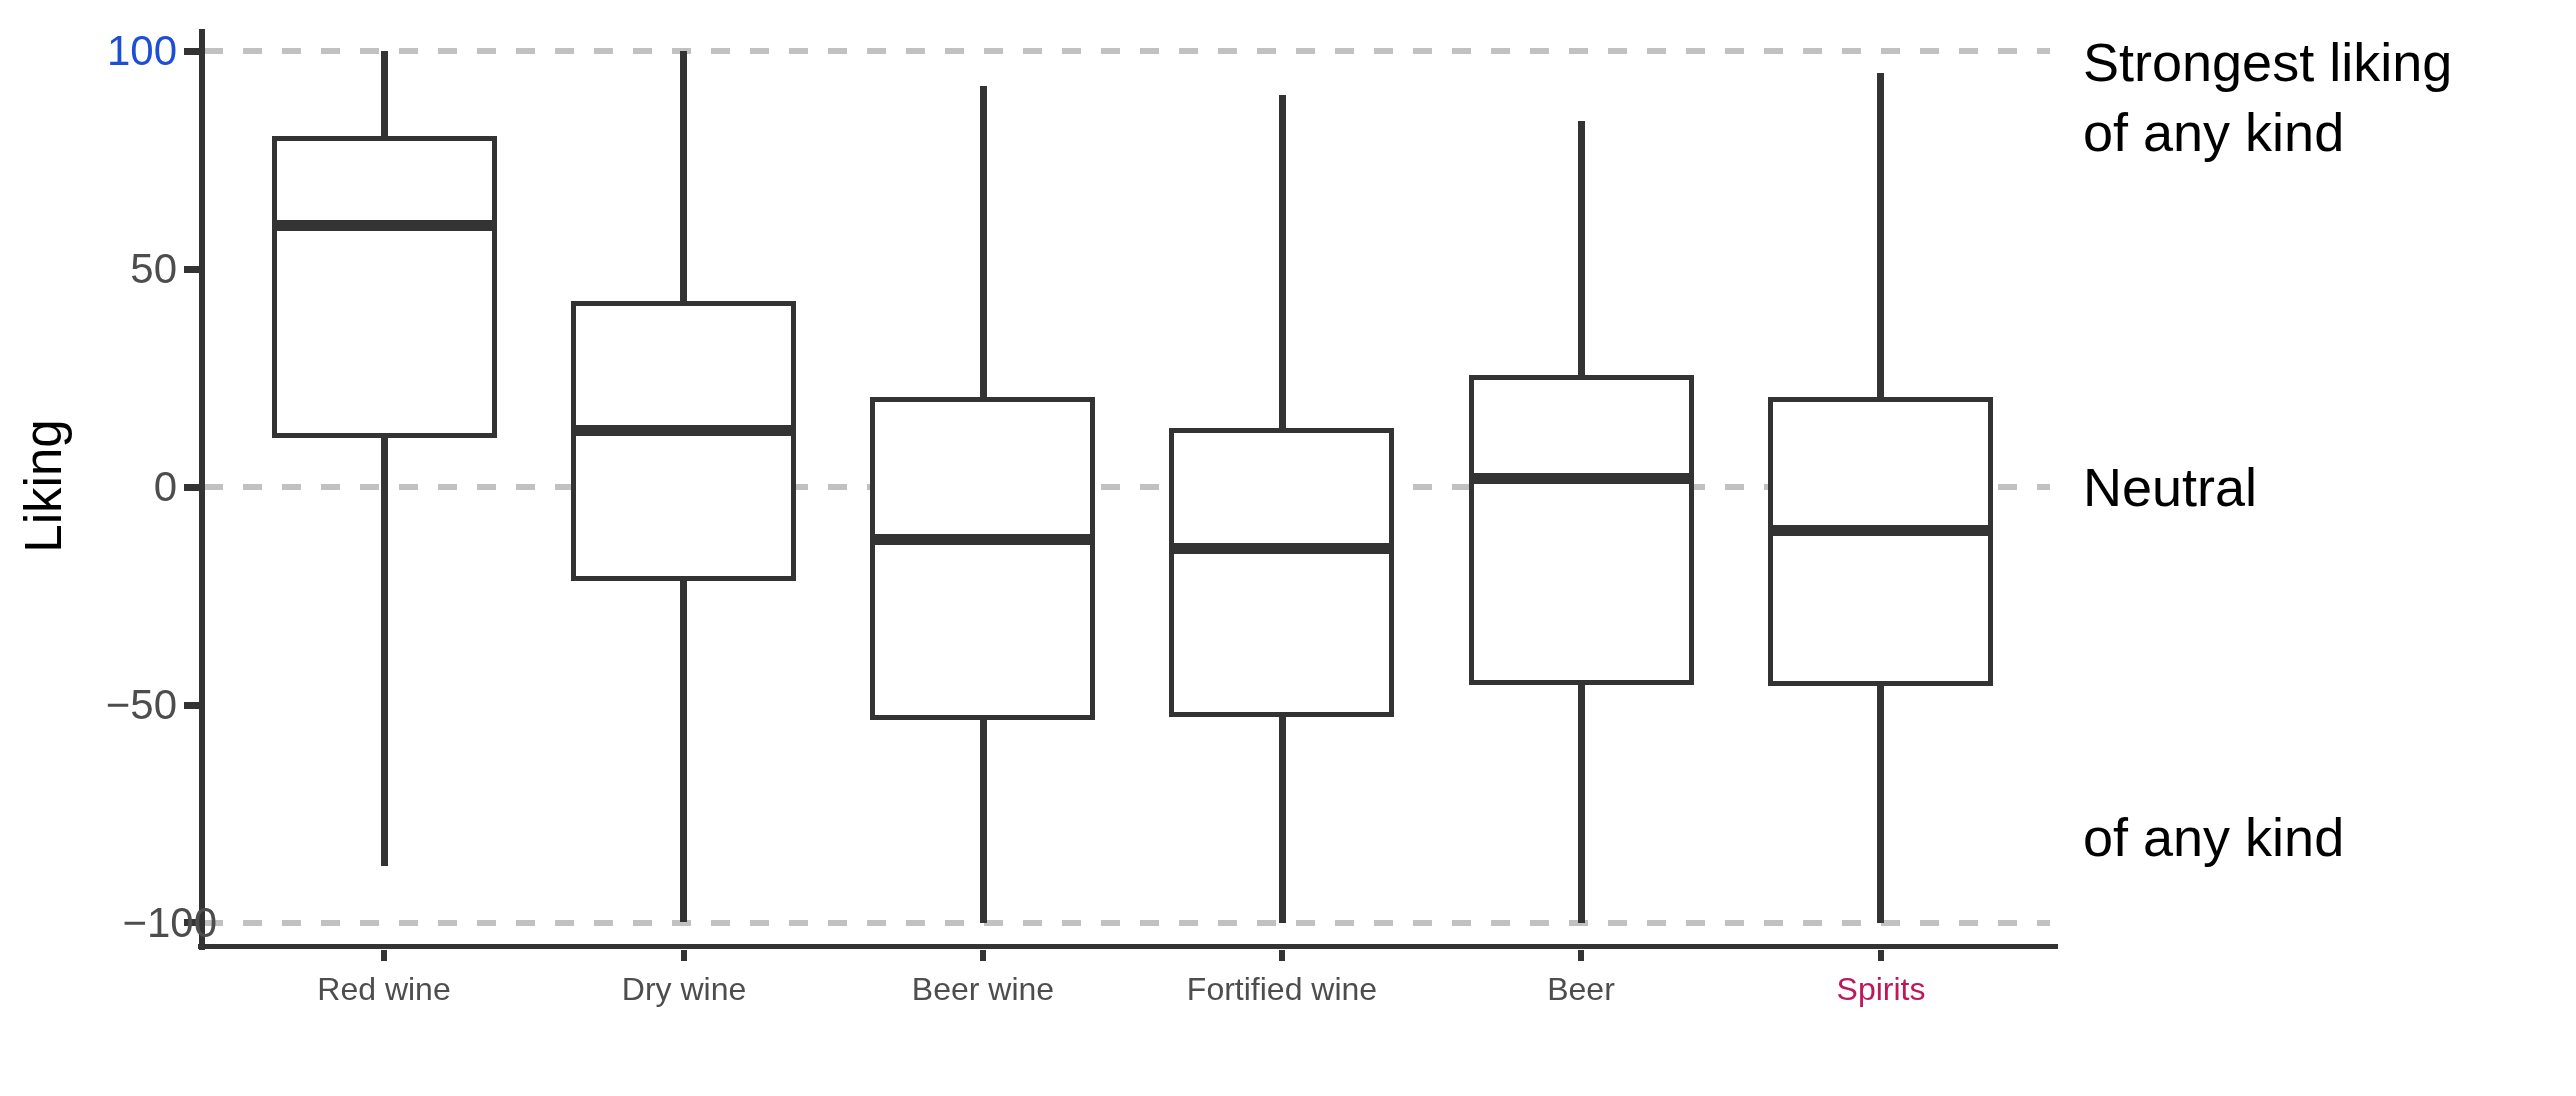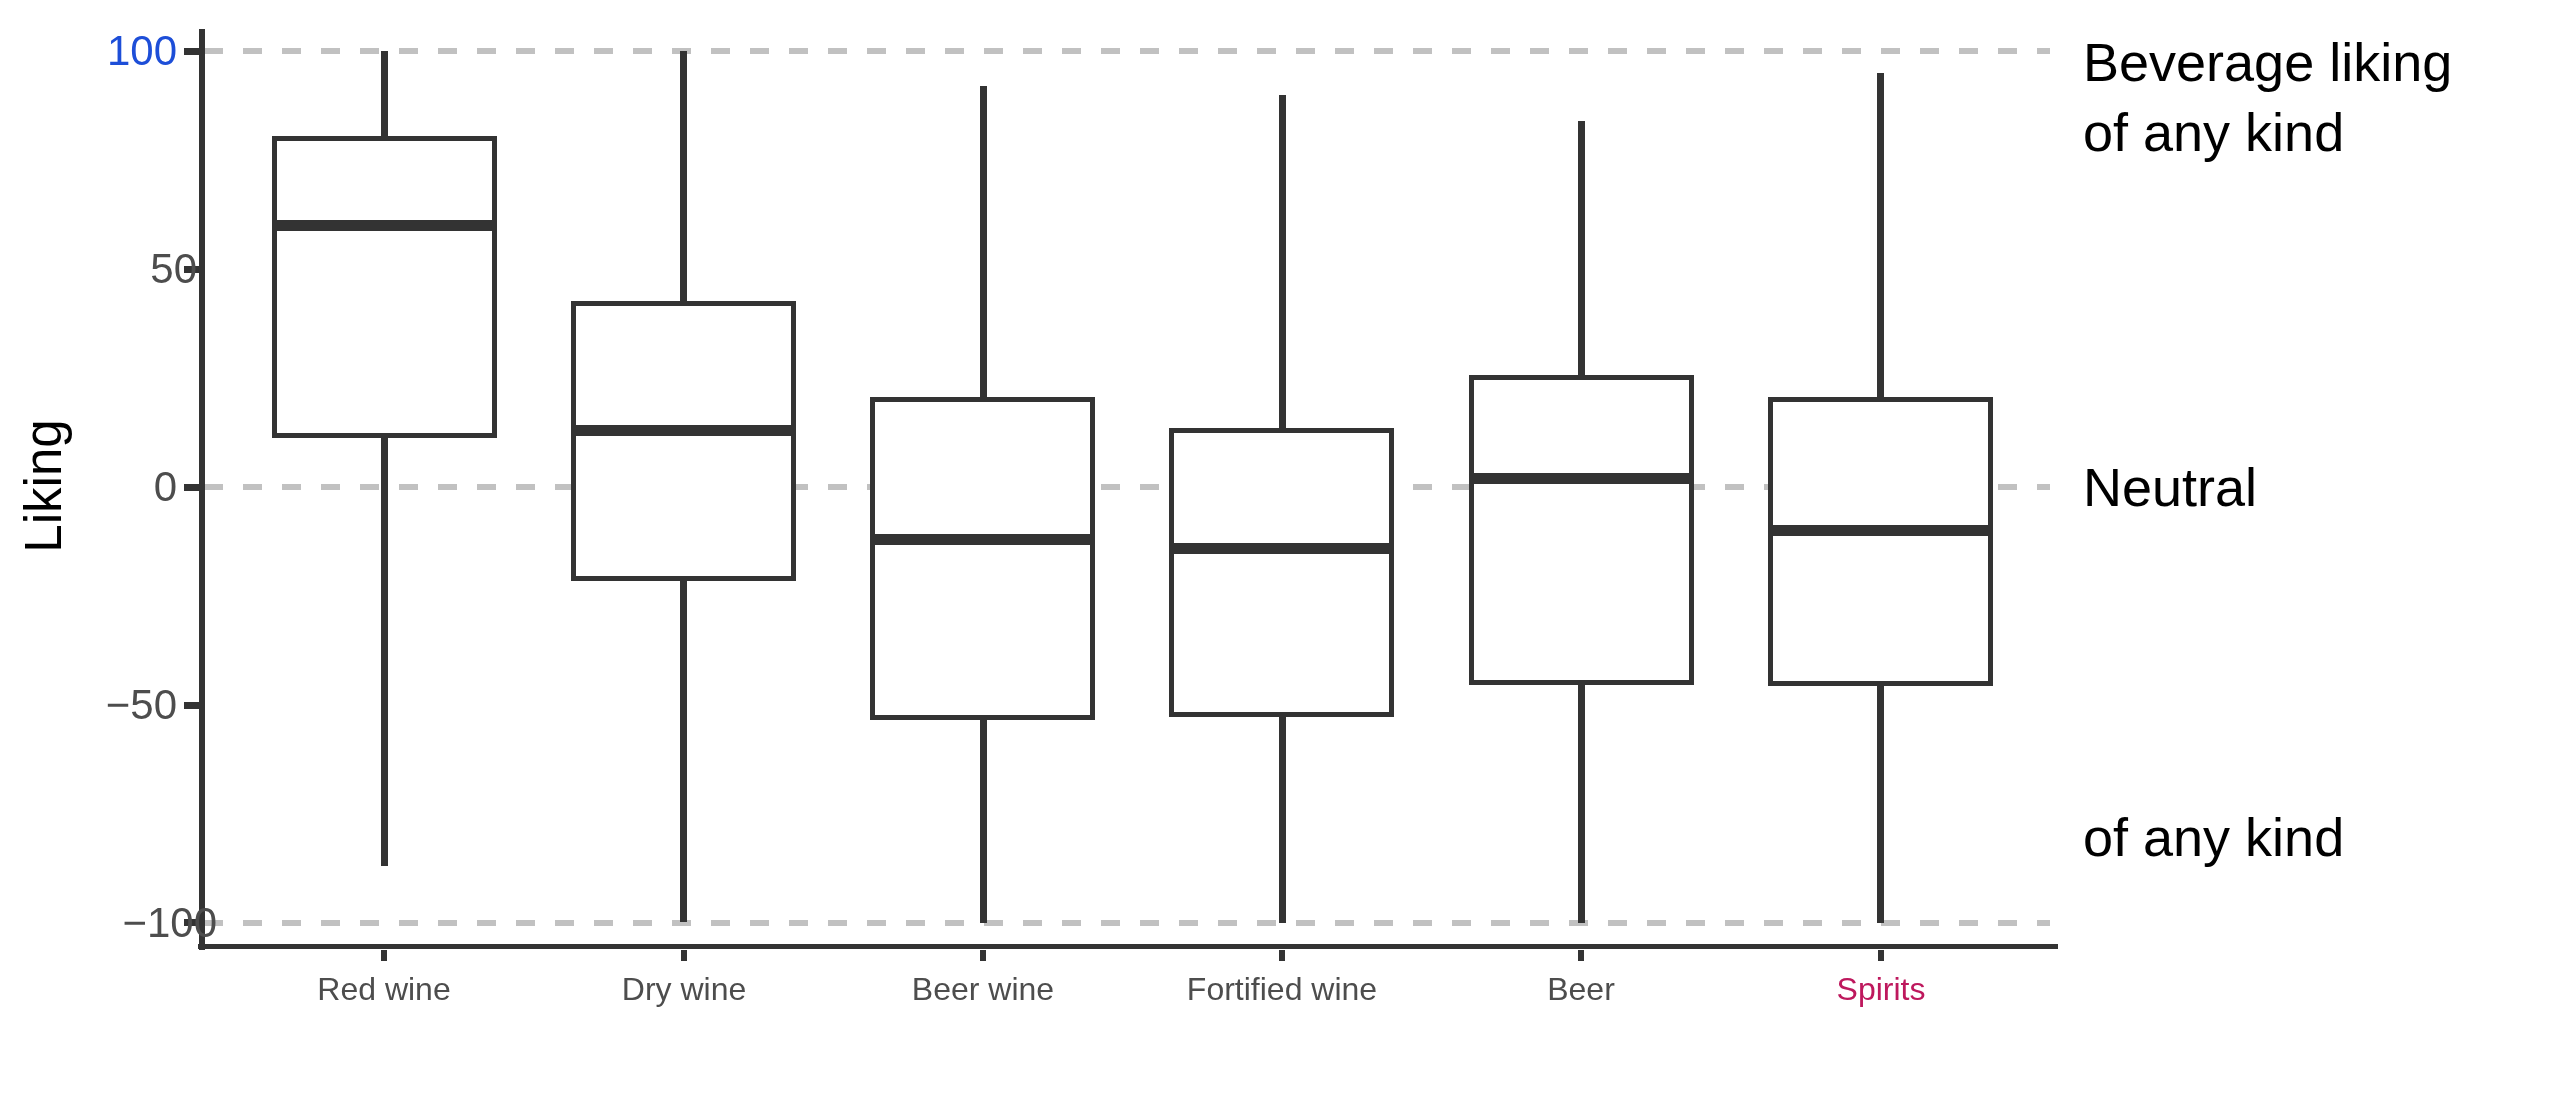--- a/index.html
+++ b/index.html
@@ -69,21 +69,21 @@
   }
 </style>
 </head>
 <body>
 
 <div id="stage">
   <div id="y-title">Liking</div>
   <div id="plot">
       <div class="abs refline" style="left: 204px; top: 48px; width: 1846px; height: 6px; z-index: 1; background: repeating-linear-gradient(to right, rgb(193, 193, 193) 0px, rgb(193, 193, 193) 19px, transparent 19px, transparent 39px);"></div>
       <div class="abs annotation" style="top: 27px;">
-        <div>Beverage liking</div>
+        <div>Strongest liking</div>
         <div>of any kind</div>
       </div>
       <div class="abs refline" style="left: 204px; top: 484px; width: 1846px; height: 6px; z-index: 1; background: repeating-linear-gradient(to right, rgb(193, 193, 193) 0px, rgb(193, 193, 193) 19px, transparent 19px, transparent 39px);"></div>
       <div class="abs annotation" style="top: 452px;">
         <div>Neutral</div>
       </div>
       <div class="abs refline" style="left: 204px; top: 920px; width: 1846px; height: 6px; z-index: 1; background: repeating-linear-gradient(to right, rgb(193, 193, 193) 0px, rgb(193, 193, 193) 19px, transparent 19px, transparent 39px);"></div>
       <div class="abs annotation" style="top: 802px;">
         <div>of any kind</div>
       </div>
@@ -121,21 +121,21 @@
       <div class="abs" style="left: 1877px; top: 679px; width: 6.7px; height: 244px; background: rgb(51, 51, 51); z-index: 2;"></div>
       <div class="abs" style="left: 1768px; top: 397px; width: 225px; height: 289px; border: 5.4px solid rgb(51, 51, 51); background: rgb(255, 255, 255); box-sizing: border-box; z-index: 3;"></div>
       <div class="abs" style="left: 1768px; top: 525px; width: 225px; height: 10.8px; background: rgb(51, 51, 51); z-index: 4;"></div>
       <div class="abs" style="left: 1878px; top: 950px; width: 6px; height: 10.8px; background: rgb(51, 51, 51); z-index: 5;"></div>
       <div class="abs catlabel" style="left: 1881px; top: 989px; color: #be185d; z-index: 6; text-align: right;">Spirits</div>
       <div class="abs" style="left: 199px; top: 29px; width: 6px; height: 921px; background: rgb(51, 51, 51); z-index: 5;"></div>
       <div class="abs" style="left: 198px; top: 944px; width: 1860px; height: 5.4px; background: rgb(51, 51, 51); z-index: 5;"></div>
       <div class="abs" style="left: 184px; top: 48px; width: 15px; height: 6.7px; background: rgb(51, 51, 51); z-index: 5;"></div>
       <div class="abs yticklabel" style="top: 51px; color: #1d4ed8; z-index: 6;">100</div>
       <div class="abs" style="left: 184px; top: 266px; width: 15px; height: 6.7px; background: rgb(51, 51, 51); z-index: 5;"></div>
-      <div class="abs yticklabel" style="top: 269px; color: rgb(77, 77, 77); z-index: 6; margin-left: 20px;">50</div>
+      <div class="abs yticklabel" style="top: 269px; color: rgb(77, 77, 77); z-index: 6;">50</div>
       <div class="abs" style="left: 184px; top: 484px; width: 15px; height: 6.7px; background: rgb(51, 51, 51); z-index: 5;"></div>
       <div class="abs yticklabel" style="top: 487px; color: rgb(77, 77, 77); z-index: 6;">0</div>
       <div class="abs" style="left: 184px; top: 702px; width: 15px; height: 6.7px; background: rgb(51, 51, 51); z-index: 5;"></div>
       <div class="abs yticklabel" style="top: 705px; color: rgb(77, 77, 77); z-index: 6;">−50</div>
       <div class="abs" style="left: 184px; top: 919px; width: 15px; height: 6.7px; background: rgb(51, 51, 51); z-index: 5;"></div>
       <div class="abs yticklabel" style="top: 923px; color: rgb(77, 77, 77); z-index: 6; padding-left: 40px;">−100</div>
     </div>
 </div>
 
 

